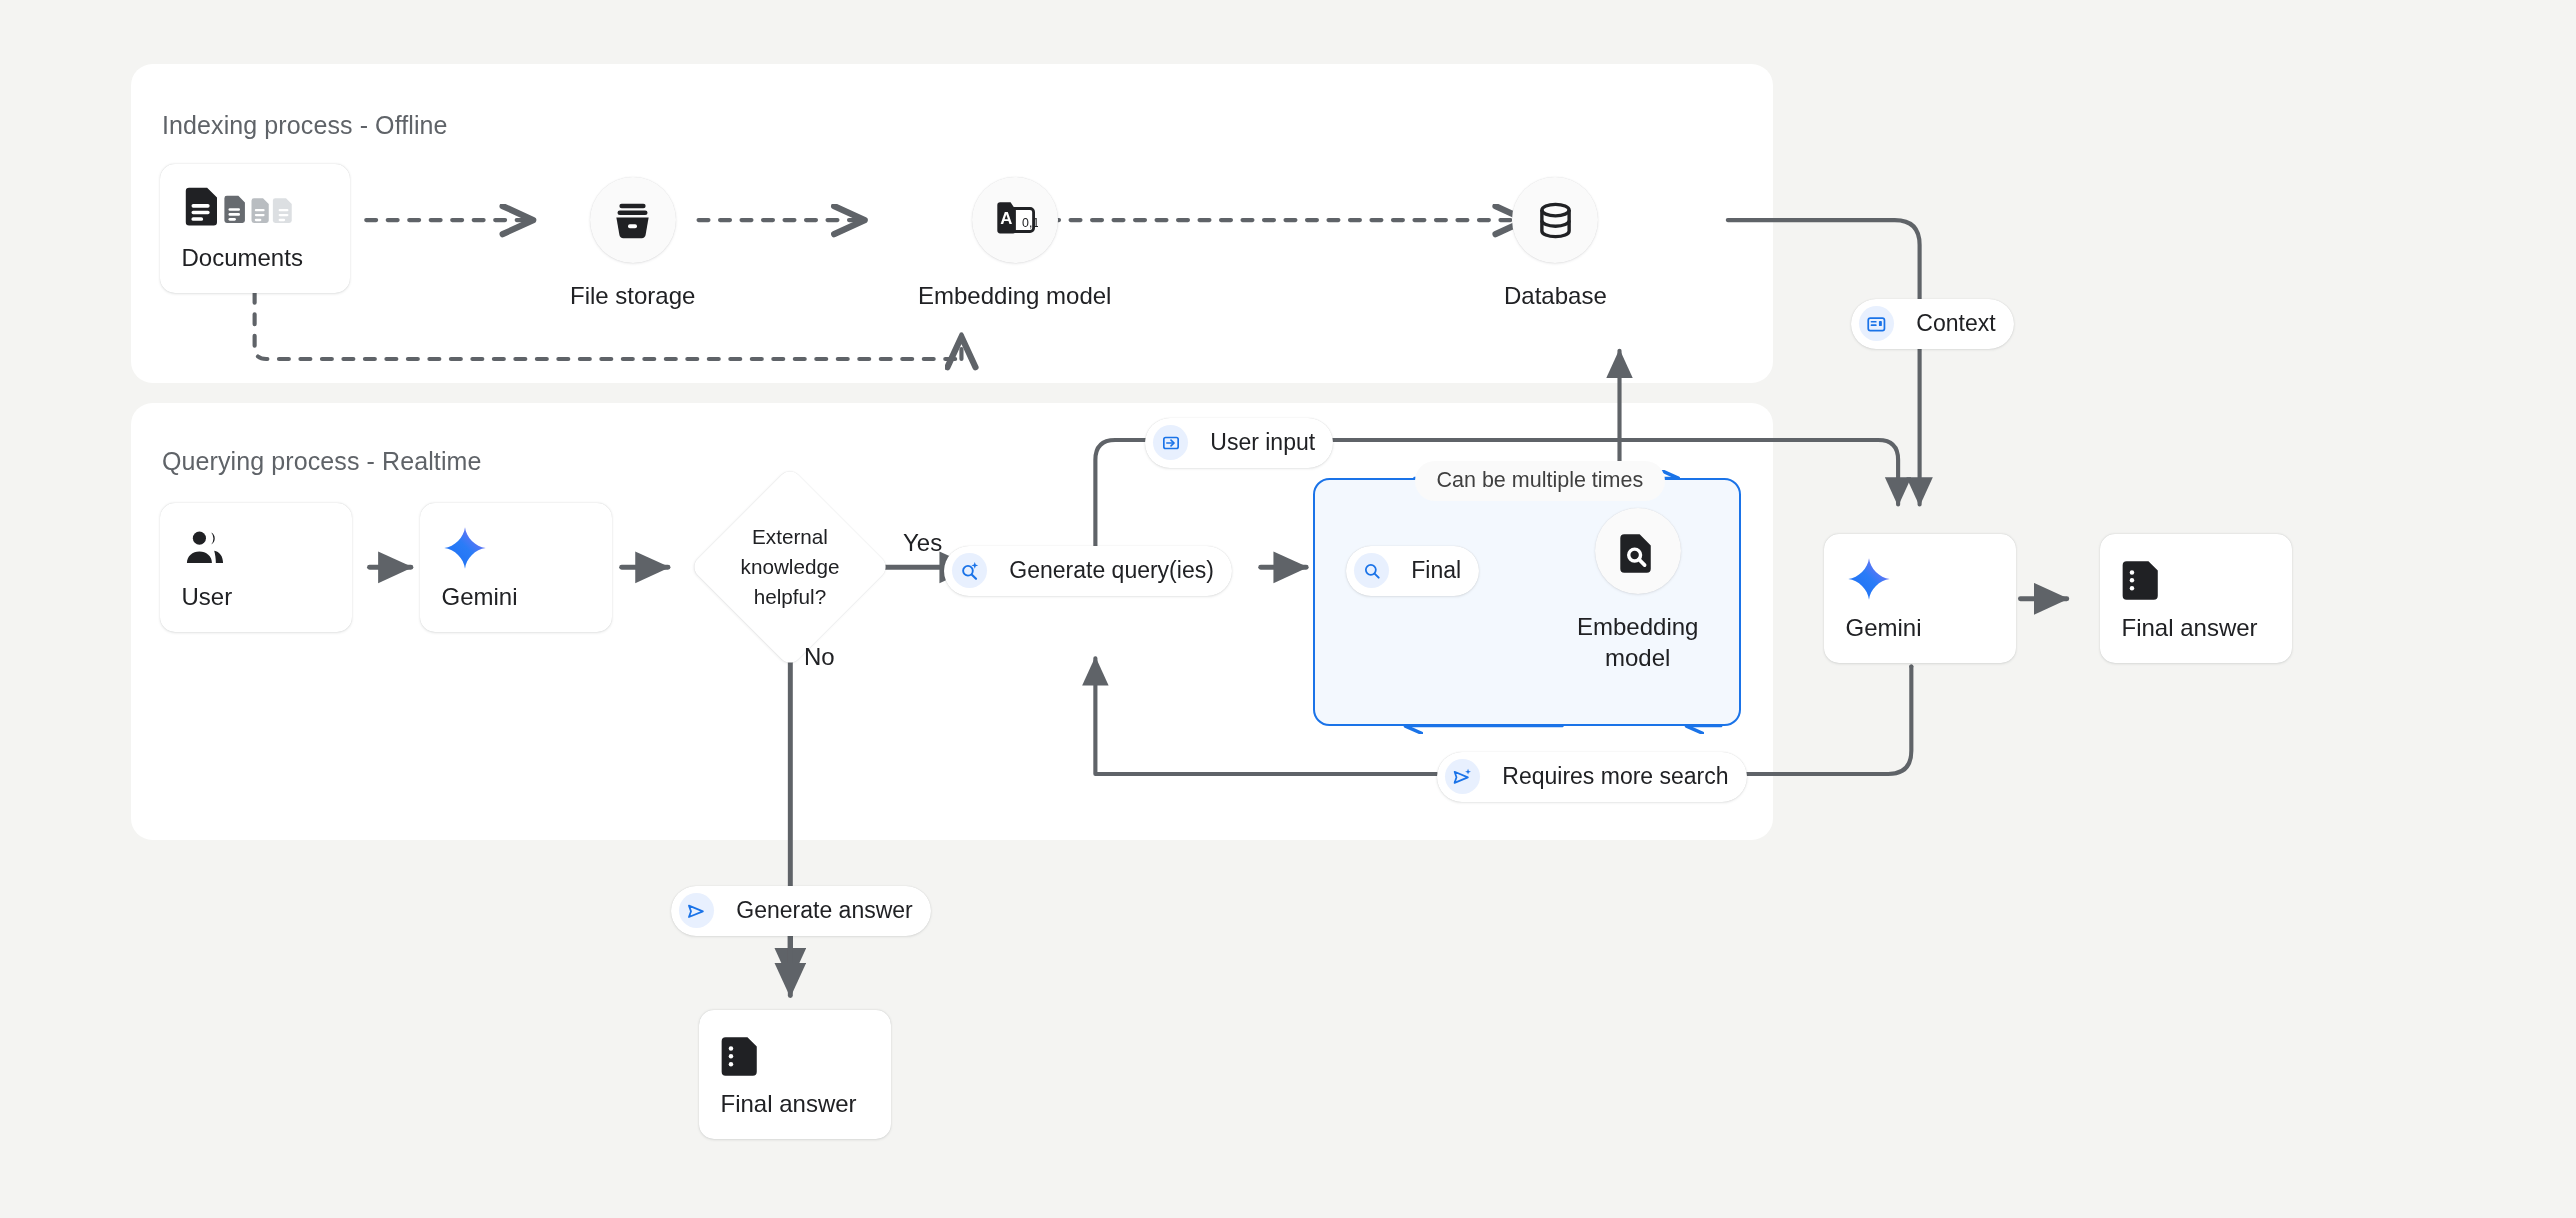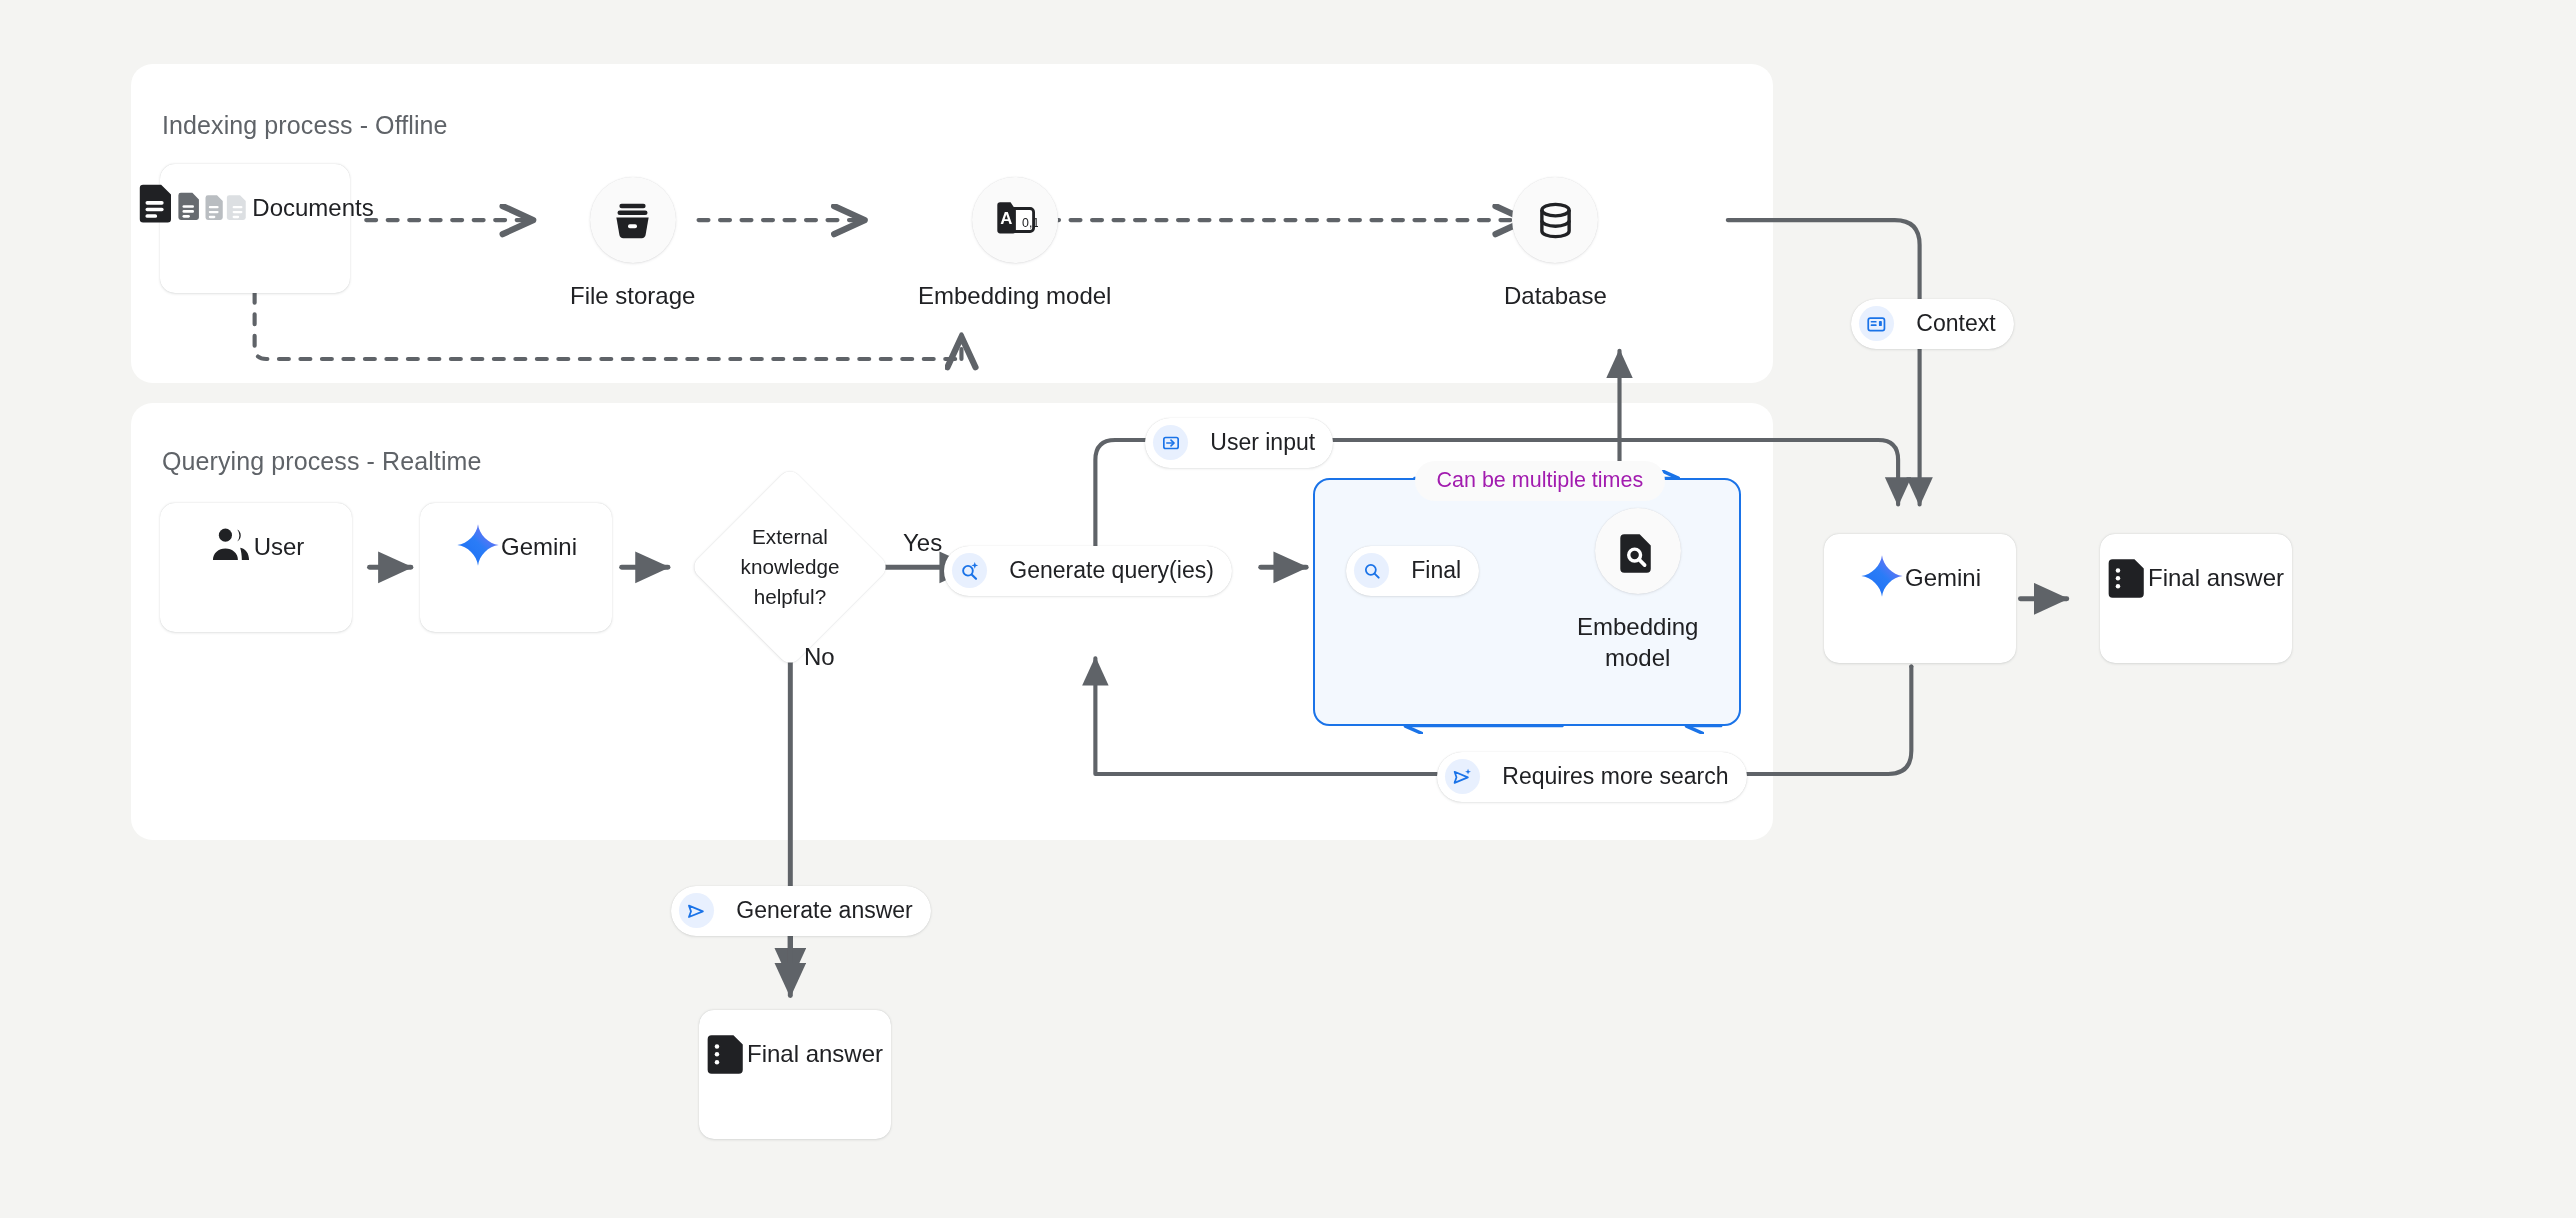--- a/index.html
+++ b/index.html
@@ -19,21 +19,21 @@
   }
   .panel-title{
     position:absolute;
     font-size:25px;color:#5f6368;letter-spacing:0.1px;white-space:nowrap;margin-top:8px;
   }
 
   
   .card{
     position:absolute;background:#fff;border-radius:15px;
     box-shadow:0 0.8px 2.5px rgba(60,64,67,.14),0 0 0.8px rgba(60,64,67,.2);
-    display:flex;flex-direction:row;justify-content:center;
+    display:flex;flex-direction:column;justify-content:center;
     padding:18px 21.5px;box-sizing:border-box;
   }
   .card .ico{height:48px;display:flex;align-items:center;}
   .card .lbl{font-size:24px;color:#202124;margin-top:11.6px;white-space:nowrap;}
 
   
   .circ-node{position:absolute;display:flex;flex-direction:column;align-items:center;}
   .circ{
     width:86px;height:86px;border-radius:50%;background:#fafafa;
     box-shadow:0 0.8px 2.5px rgba(60,64,67,.13),0 0 0.8px rgba(60,64,67,.16);
@@ -46,21 +46,21 @@
     position:absolute;background:#fff;border-radius:826px;
     box-shadow:0 0.8px 2.5px rgba(60,64,67,.14),0 0 0.8px rgba(60,64,67,.2);
     display:flex;align-items:center;gap:22px;
     padding:7.4px 18px 7.4px 8.3px;font-size:23px;color:#202124;white-space:nowrap;
     box-sizing:border-box;
   }
   .chip .cico{
     width:35px;height:35px;border-radius:50%;background:#e8f0fe;
     display:flex;align-items:center;justify-content:center;flex:0 0 auto;
   }
-  .chip.plain{padding:7.4px 21.5px;font-size:21.5px;color:#a21caf;background:#fafafa;box-shadow:none;}
+  .chip.plain{padding:7.4px 21.5px;font-size:21.5px;color:#404040;background:#fafafa;box-shadow:none;}
 
   
   .diamond{
     position:absolute;display:flex;align-items:center;justify-content:center;
   }
   .diamond .shape{
     position:absolute;inset:0;background:#fff;transform:rotate(45deg);
     border-radius:11.6px;
     box-shadow:0 0.8px 2.5px rgba(60,64,67,.13),0 0 0.8px rgba(60,64,67,.18);
   }

